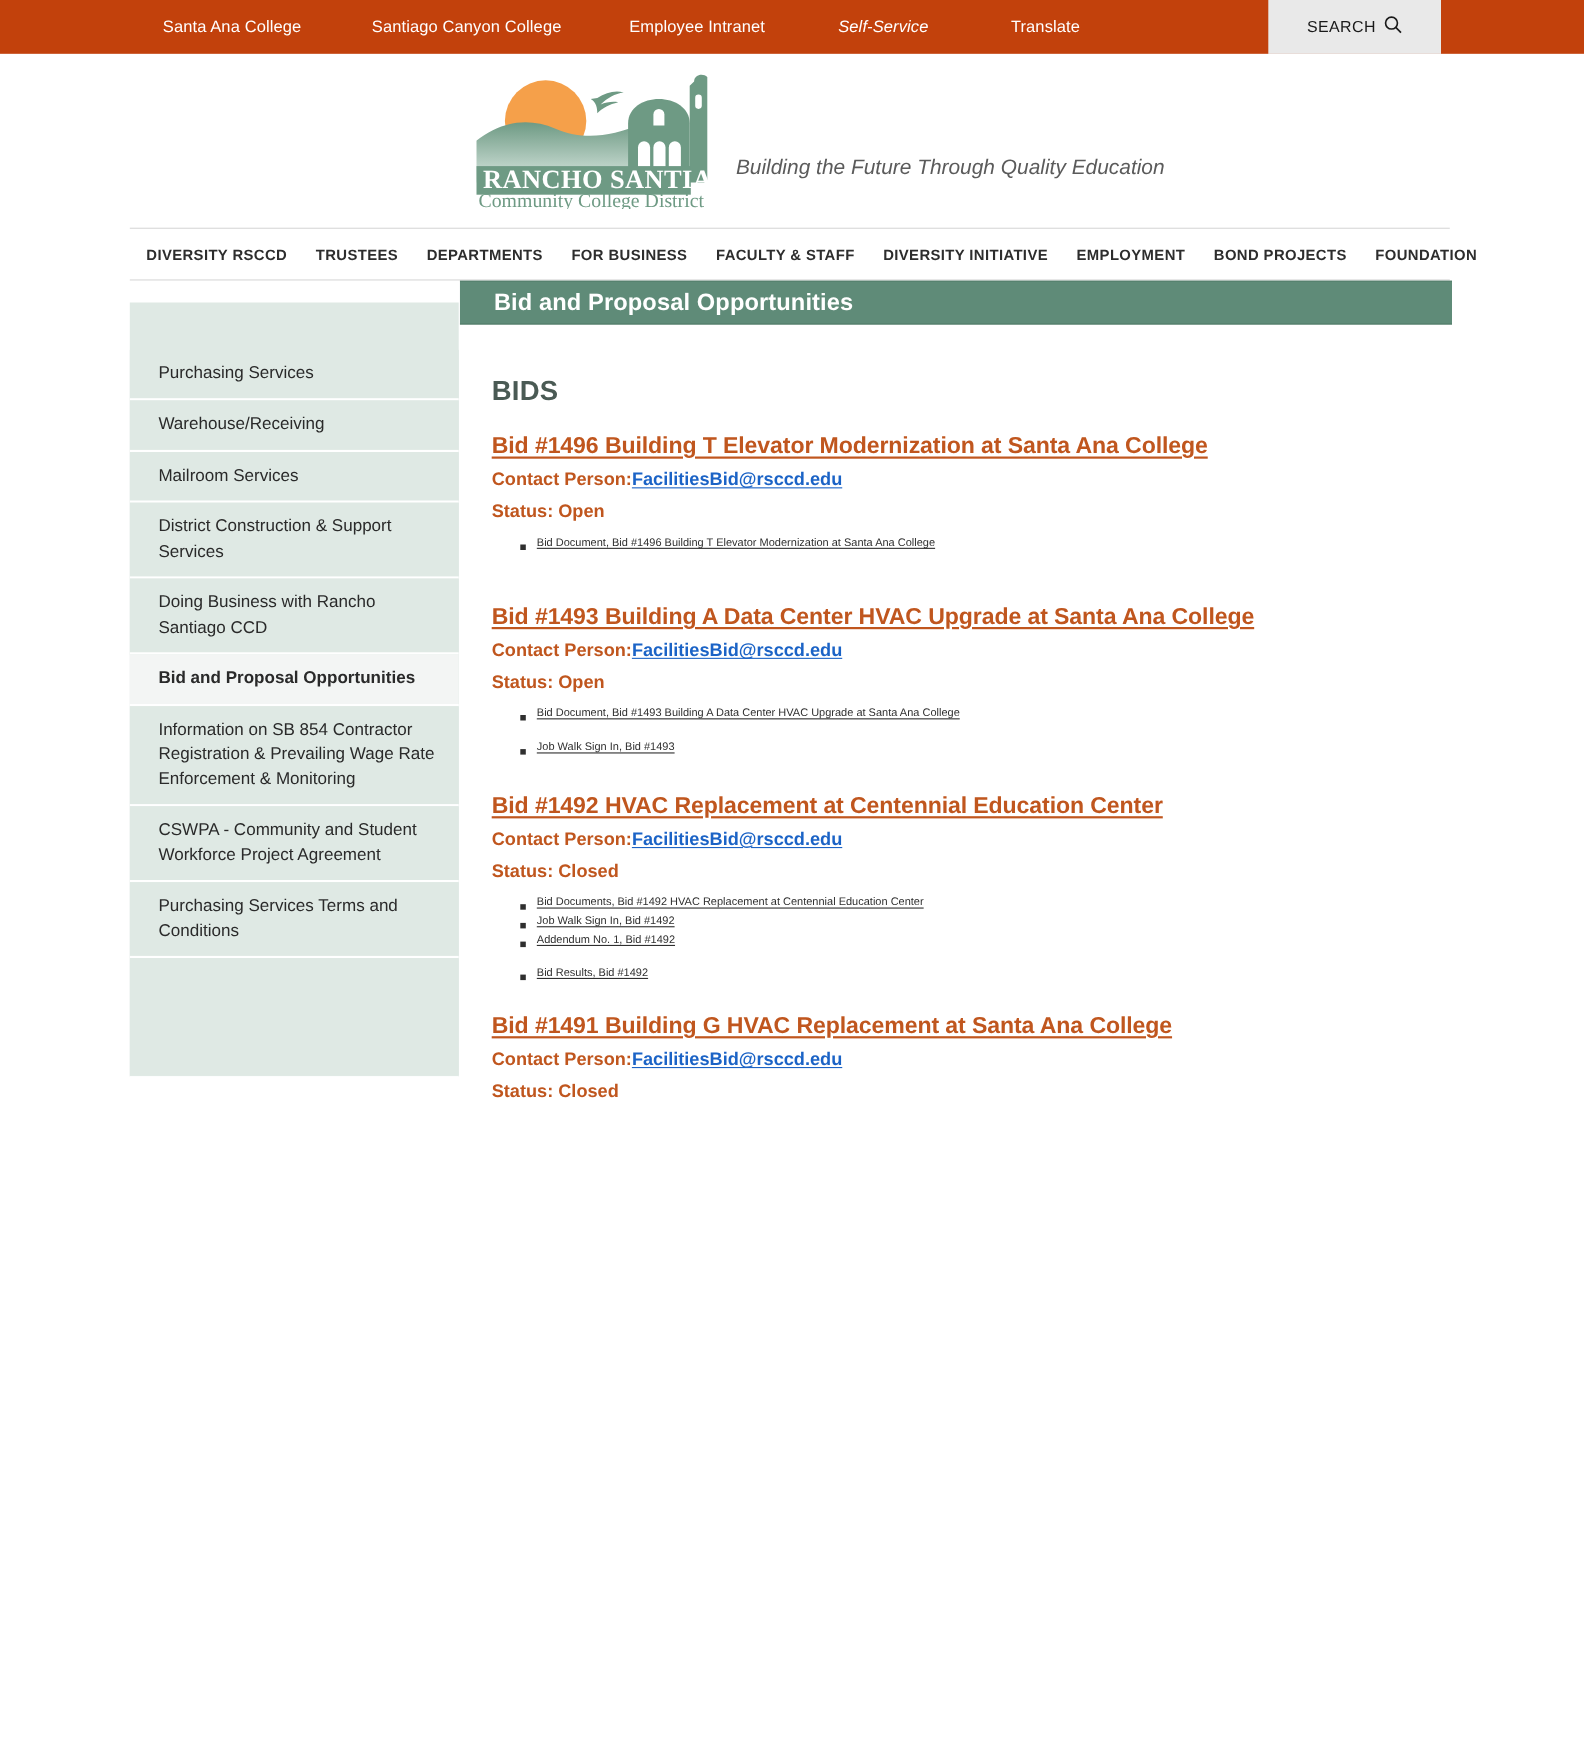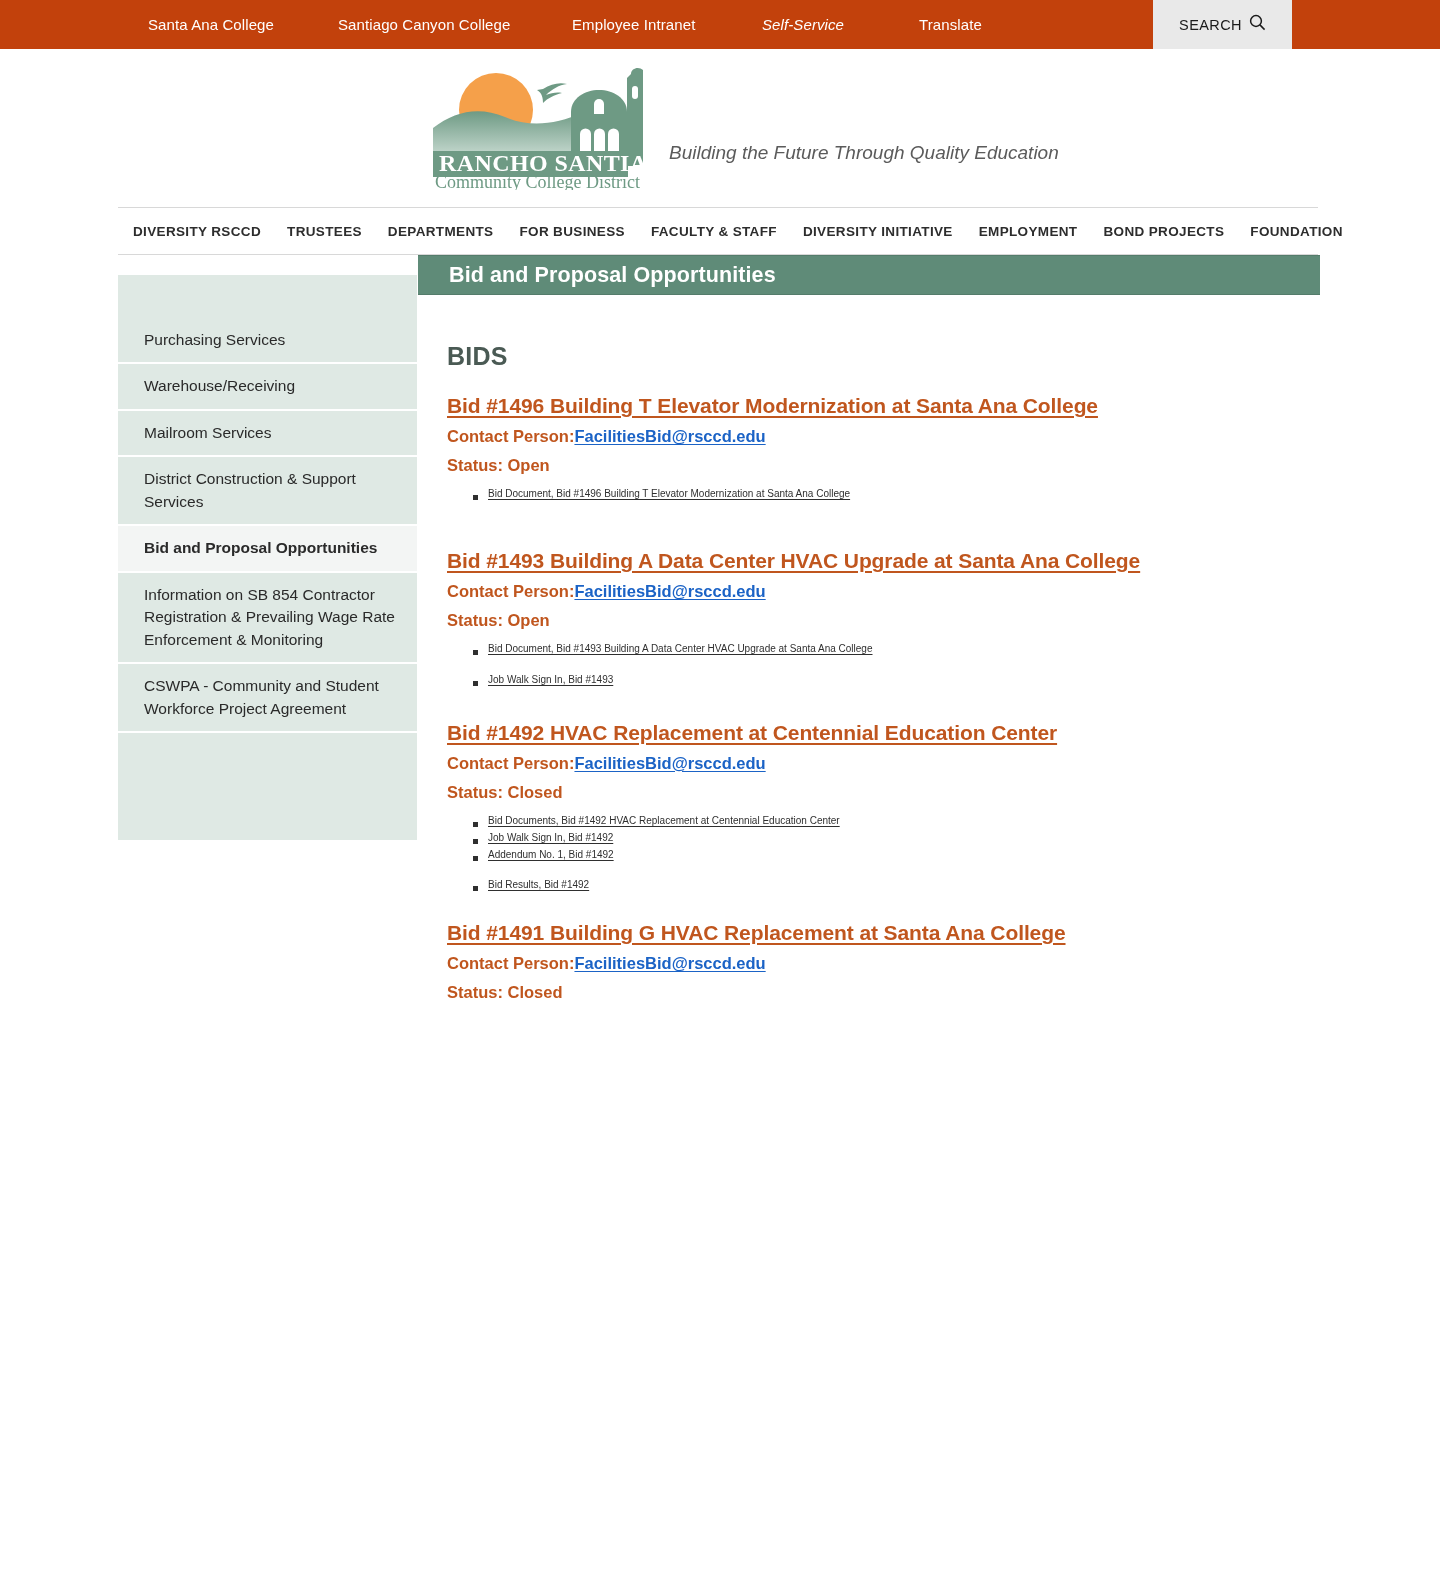--- a/index.html
+++ b/index.html
@@ -33,21 +33,21 @@
   }
   .tl-0 { width: 190px; }
   .tl-1 { width: 234px; }
   .tl-2 { width: 190px; }
   .tl-3 { width: 157px; font-style: italic; }
   .tl-4 { width: 120px; }
 
   .search-box {
     position: absolute;
     left: 1153px; top: 0;
-    width: 139px; height: 49px;
+    width: 157px; height: 49px;
     background: #e9e9e9;
     display: flex;
     align-items: center;
     justify-content: center;
     gap: 7px;
   }
   .search-label {
     font-size: 14.5px;
     color: #1a1a1a;
     letter-spacing: .4px;
@@ -295,23 +295,25 @@
   <a class="nav-item" href="#">FOUNDATION</a>
 </nav>
 
 <div class="page">
 
   <aside class="sidebar">
     <a class="side-item" href="#">Purchasing Services</a>
     <a class="side-item" href="#">Warehouse/Receiving</a>
     <a class="side-item" href="#">Mailroom Services</a>
     <a class="side-item" href="#">District Construction &amp; Support Services</a>
+    <a class="side-item" href="#">Doing Business with Rancho Santiago CCD</a>
     <a class="side-item active" href="#">Bid and Proposal Opportunities</a>
     <a class="side-item" href="#">Information on SB 854 Contractor Registration &amp; Prevailing Wage Rate Enforcement &amp; Monitoring</a>
     <a class="side-item" href="#">CSWPA - Community and Student Workforce Project Agreement</a>
+    <a class="side-item" href="#">Purchasing Services Terms and Conditions</a>
     <div class="side-filler"></div>
   </aside>
 
   <main class="content">
     <div class="page-title-bar">
       <h1 class="page-title">Bid and Proposal Opportunities</h1>
     </div>
 
     <div class="content-inner">
       <h2 class="section-head">BIDS</h2>

